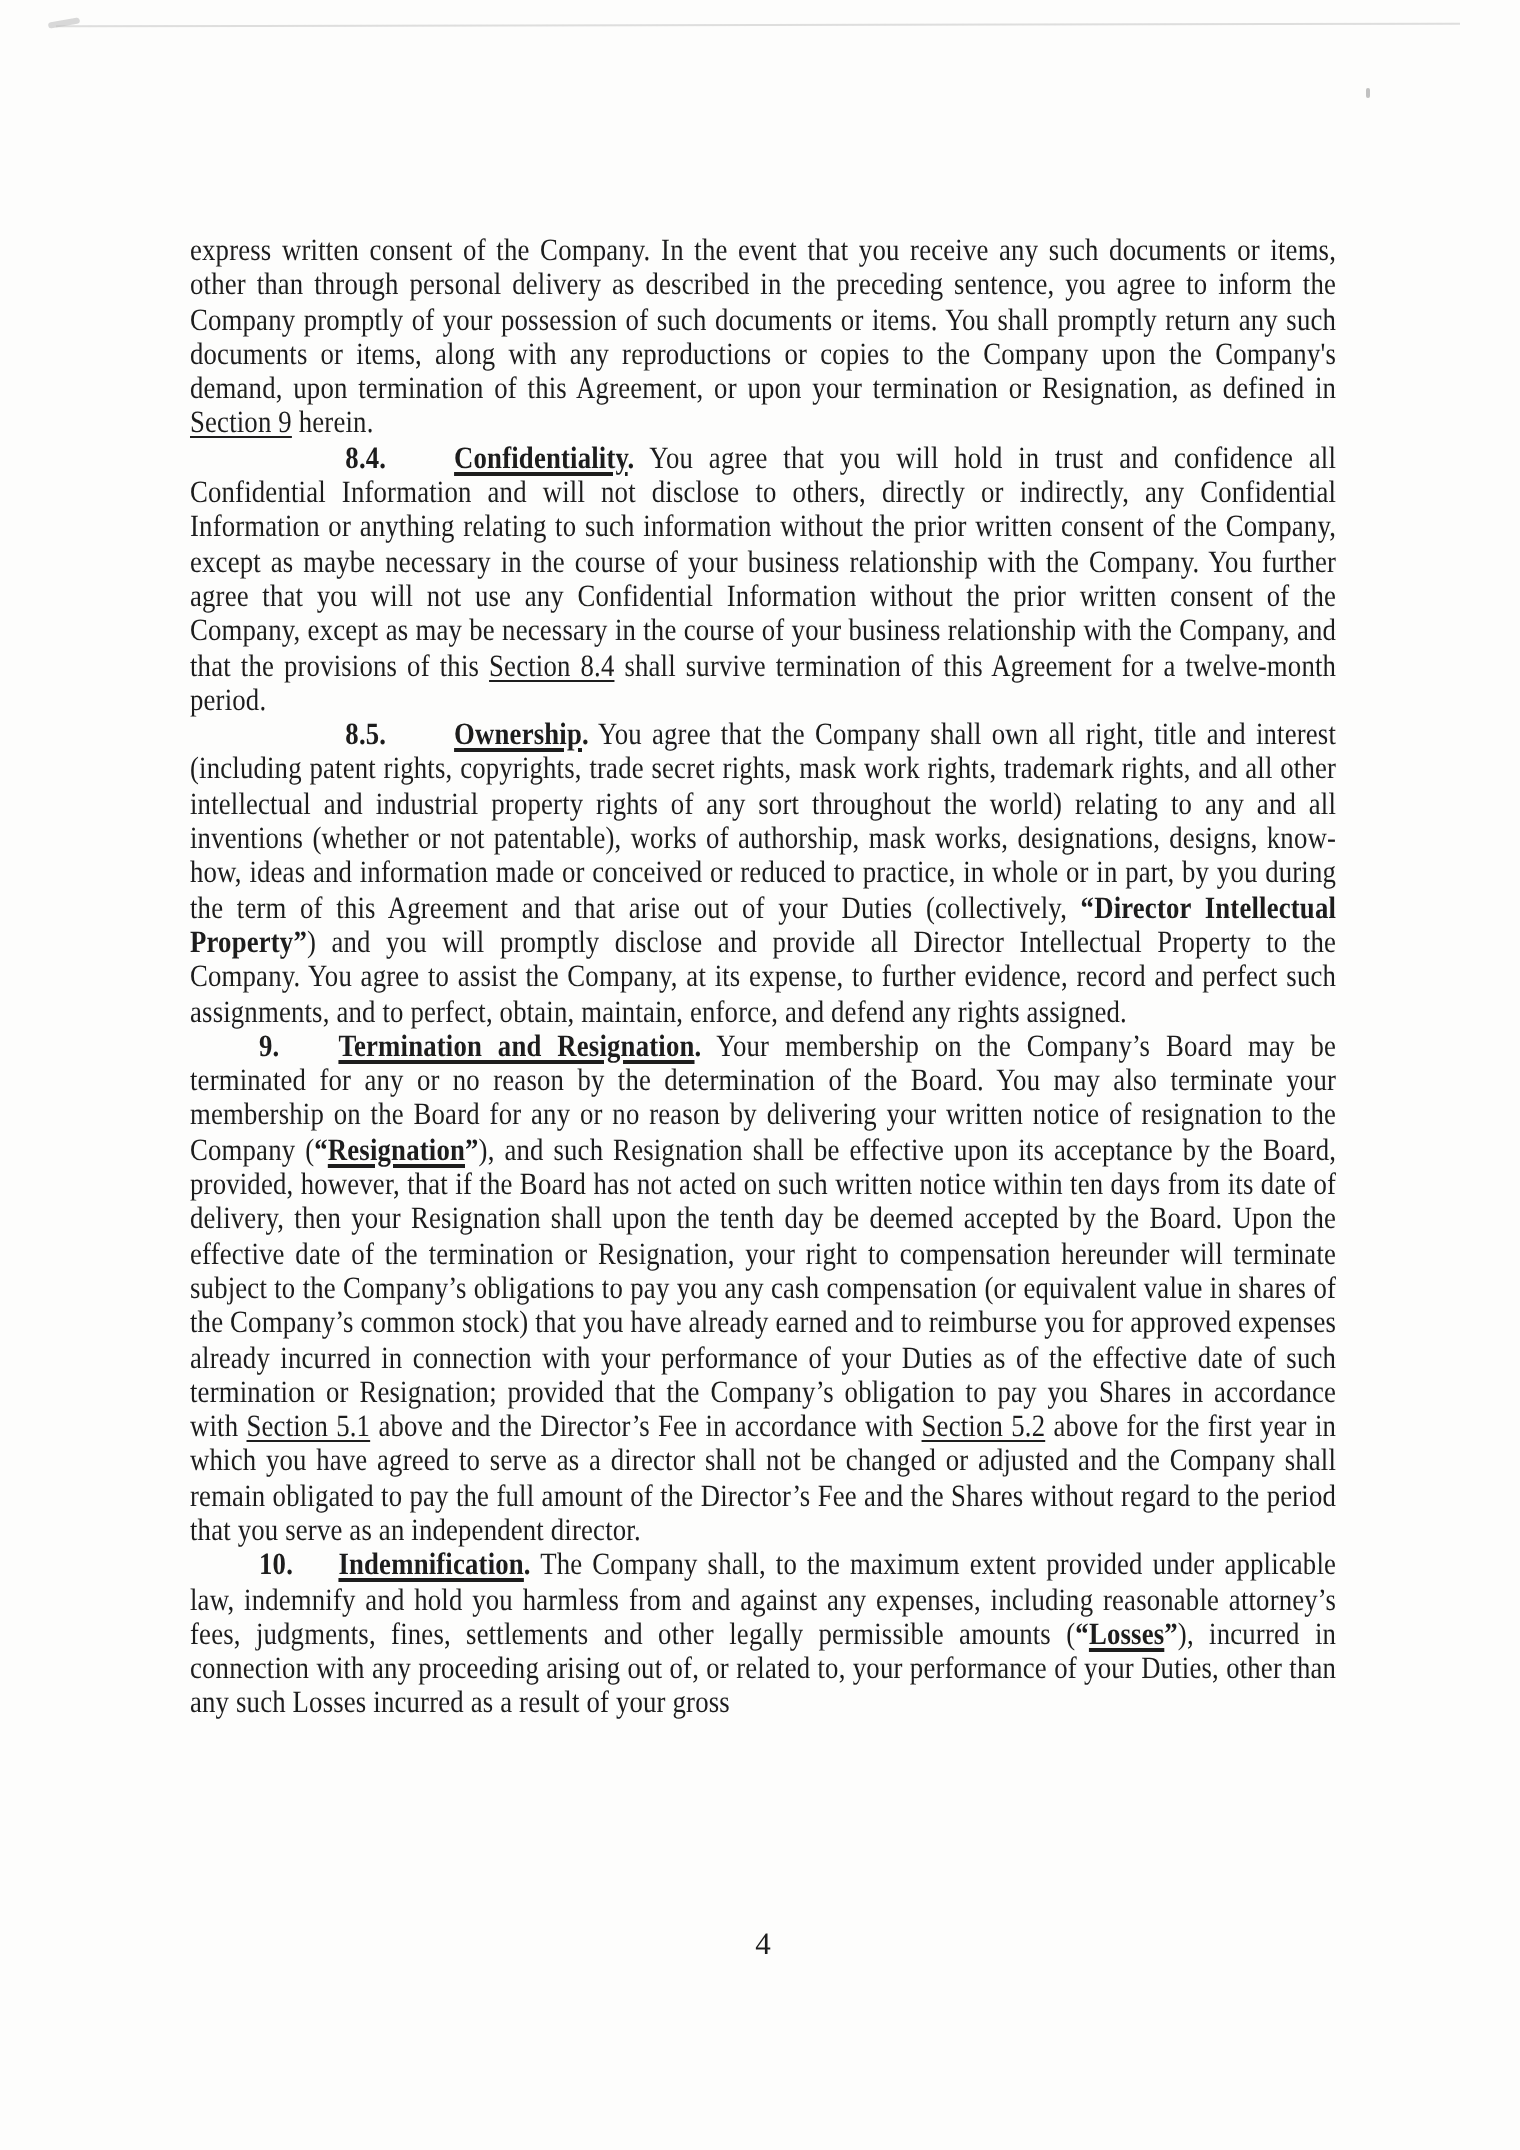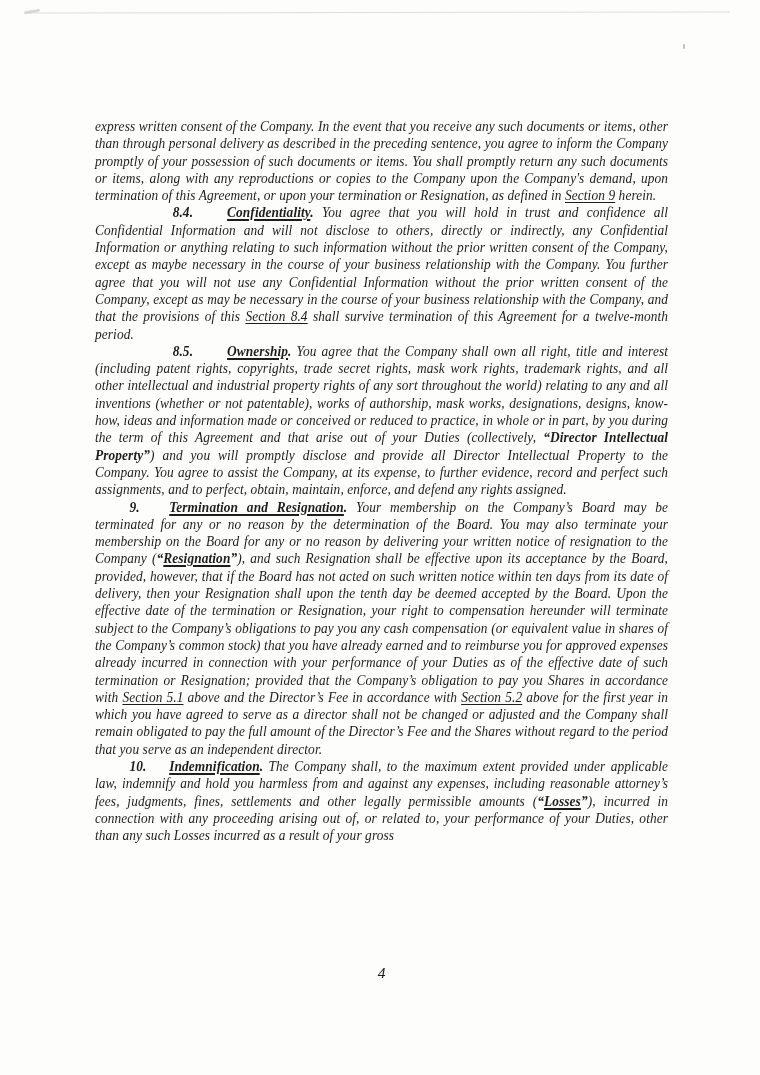--- a/index.html
+++ b/index.html
@@ -8,21 +8,20 @@
     background: #ffffff;
   }
   .screen {
     position: relative;
     width: 760px;
     height: 1075px;
     background: #fdfdfc;
     overflow: hidden;
     font-family: "Liberation Serif", serif;
     color: #1d1d1d;
-    font-style: italic;
   }
   
   .scan-line {
     position: absolute;
     left: 28px;
     top: 12px;
     width: 702px;
     height: 1px;
     background: #d3d3d3;
     transform: rotate(-0.1deg);

